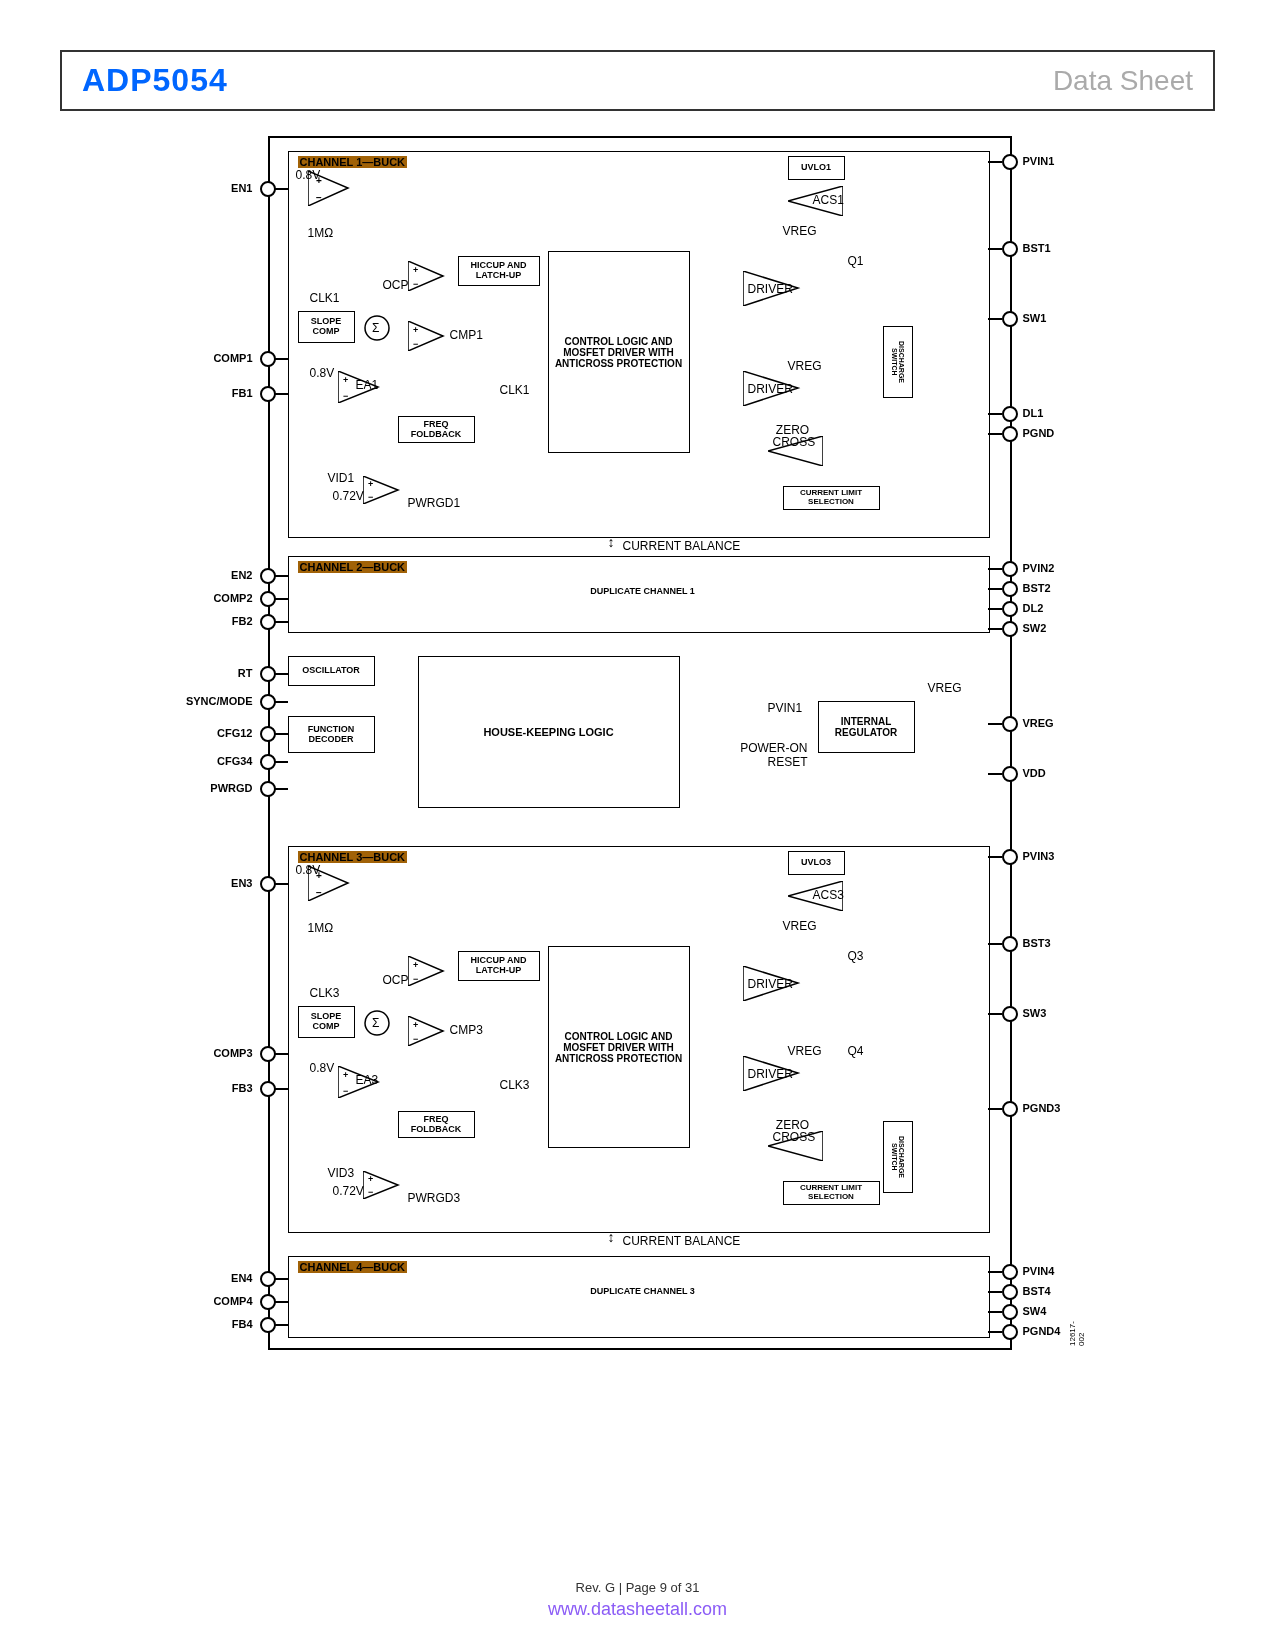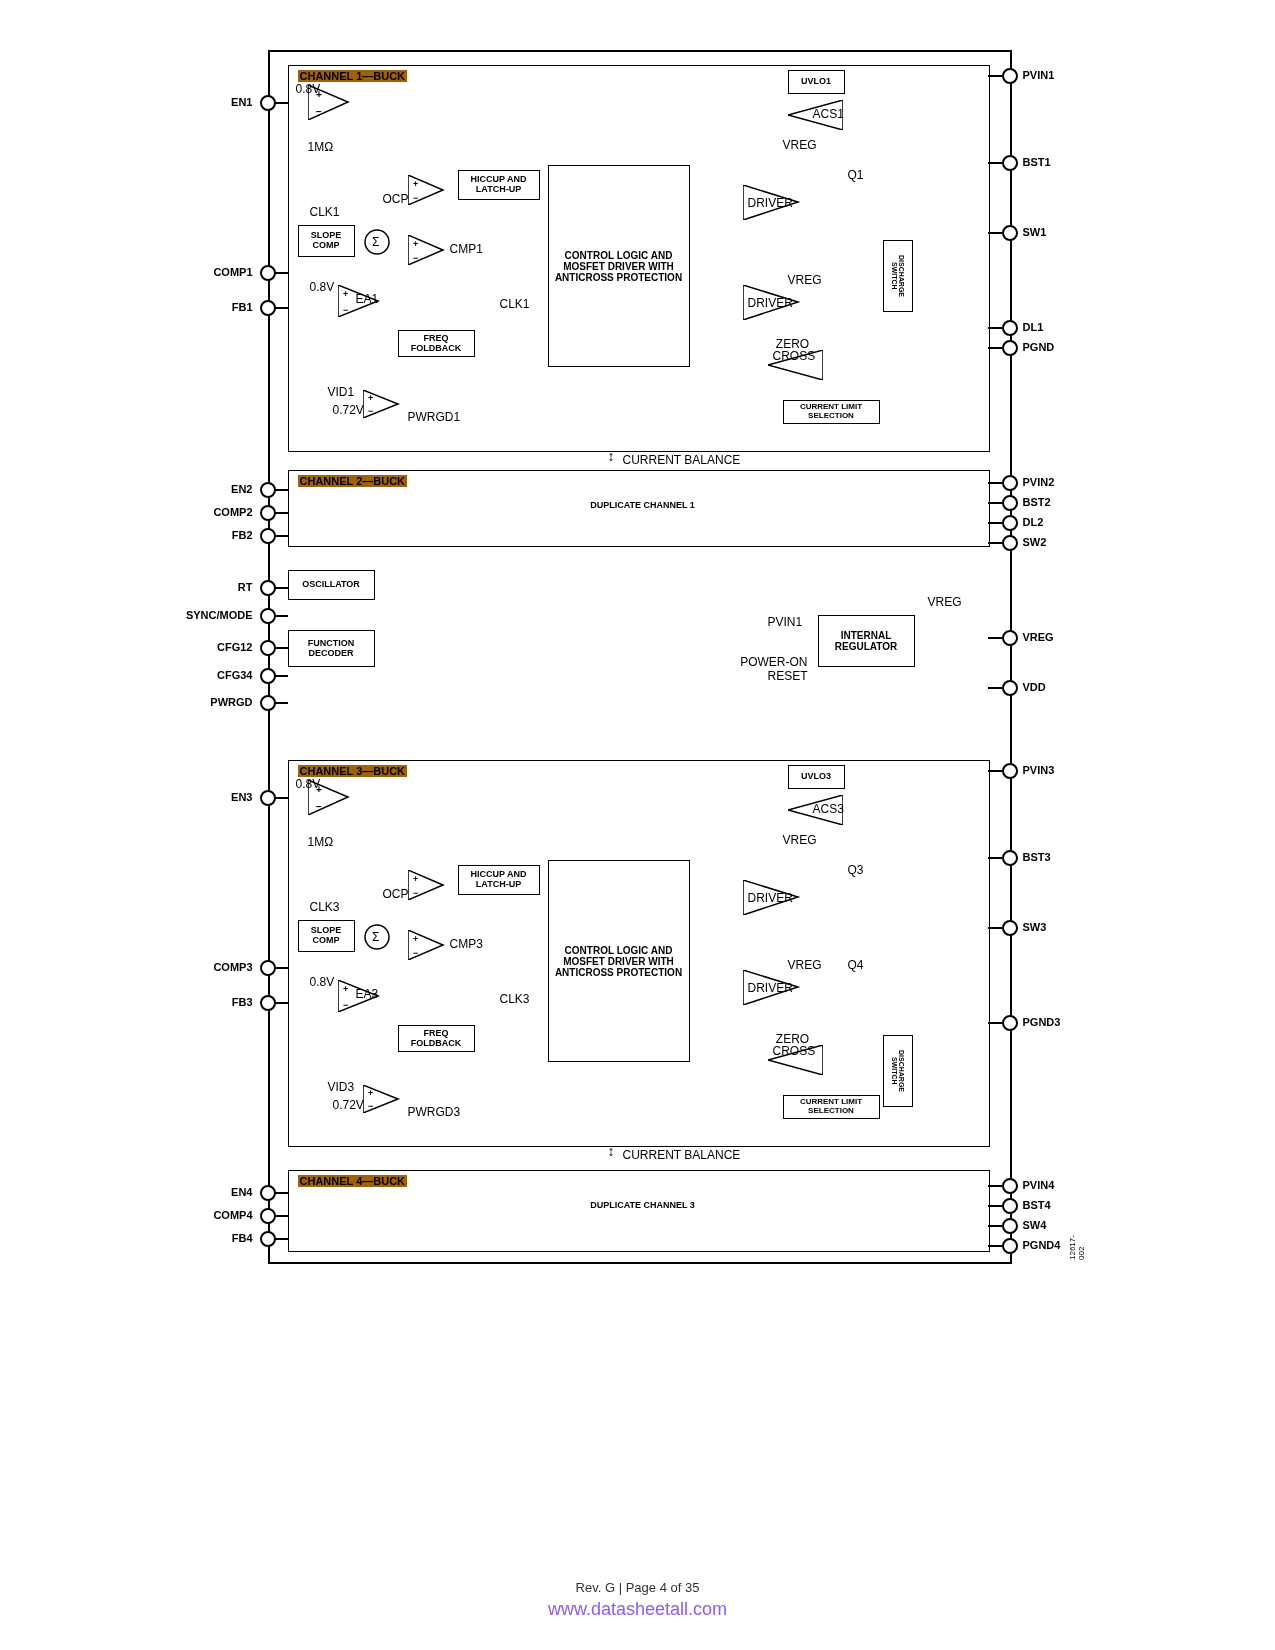--- a/index.html
+++ b/index.html
@@ -136,20 +136,24 @@
   .arrow-updown {
     position: absolute;
     font-size: 14px;
     font-weight: bold;
   }
 </style>
 </head>
 <body>
 
 <div class="page">
+  <div class="header-box">
+    <span class="part-number">ADP5054</span>
+    <span class="data-sheet">Data Sheet</span>
+  </div>
 
 
   <div class="diagram-container">
 
     <div class="chip-box" style="left:80px; top:0; width:740px; height:1210px;"></div>
 
     <div class="channel-box" style="left:100px; top:15px; width:700px; height:385px;"></div>
     <div class="ch-title" style="left:110px; top:20px;">CHANNEL 1—BUCK</div>
 
     <svg class="wires" style="left:120px; top:35px;" width="50" height="35">
@@ -236,20 +240,21 @@
 
     <div class="arrow-updown" style="left:420px; top:398px;">↕</div>
     <div class="tiny-label" style="left:435px; top:403px;">CURRENT BALANCE</div>
 
     <div class="channel-box" style="left:100px; top:420px; width:700px; height:75px;"></div>
     <div class="ch-title" style="left:110px; top:425px;">CHANNEL 2—BUCK</div>
     <div class="small-label" style="left:395px; top:450px; text-align:center; width:120px;">DUPLICATE CHANNEL 1</div>
 
     <div class="block" style="left:100px; top:520px; width:85px; height:28px;">OSCILLATOR</div>
     <div class="block" style="left:100px; top:580px; width:85px; height:35px;">FUNCTION DECODER</div>
+    <div class="block" style="left:230px; top:520px; width:260px; height:150px; font-size:11px;">HOUSE-KEEPING LOGIC</div>
     <div class="block" style="left:630px; top:565px; width:95px; height:50px; font-size:10px;">INTERNAL REGULATOR</div>
     <div class="tiny-label" style="left:580px; top:565px;">PVIN1</div>
     <div class="tiny-label" style="left:540px; top:605px; width:80px; text-align:right;">POWER-ON RESET</div>
     <div class="tiny-label" style="left:740px; top:545px;">VREG</div>
 
     <div class="channel-box" style="left:100px; top:710px; width:700px; height:385px;"></div>
     <div class="ch-title" style="left:110px; top:715px;">CHANNEL 3—BUCK</div>
 
     <svg class="wires" style="left:120px; top:730px;" width="50" height="35">
         <polygon points="0,0 40,17 0,35" fill="#fff" stroke="#000" stroke-width="1.5"></polygon>
@@ -450,16 +455,16 @@
         <div class="pin" style="left: 814px; top: 1188px;"></div>
         <div class="pin-label" style="left: 835px; top: 1189px;">PGND4</div>
         <div style="position: absolute; left: 800px; top: 1195px; width: 14px; height: 1.5px; background: rgb(0, 0, 0);"></div>
       </div>
 
     <div class="side-code" style="left:880px; top:1210px;">12617-002</div>
   </div>
 
 
   <div class="footer">
-    <div class="rev">Rev. G | Page 4 of 35</div>
+    <div class="rev">Rev. G | Page 9 of 31</div>
     <div class="url">www.datasheetall.com</div>
   </div>
 </div>
 
 </body></html>

